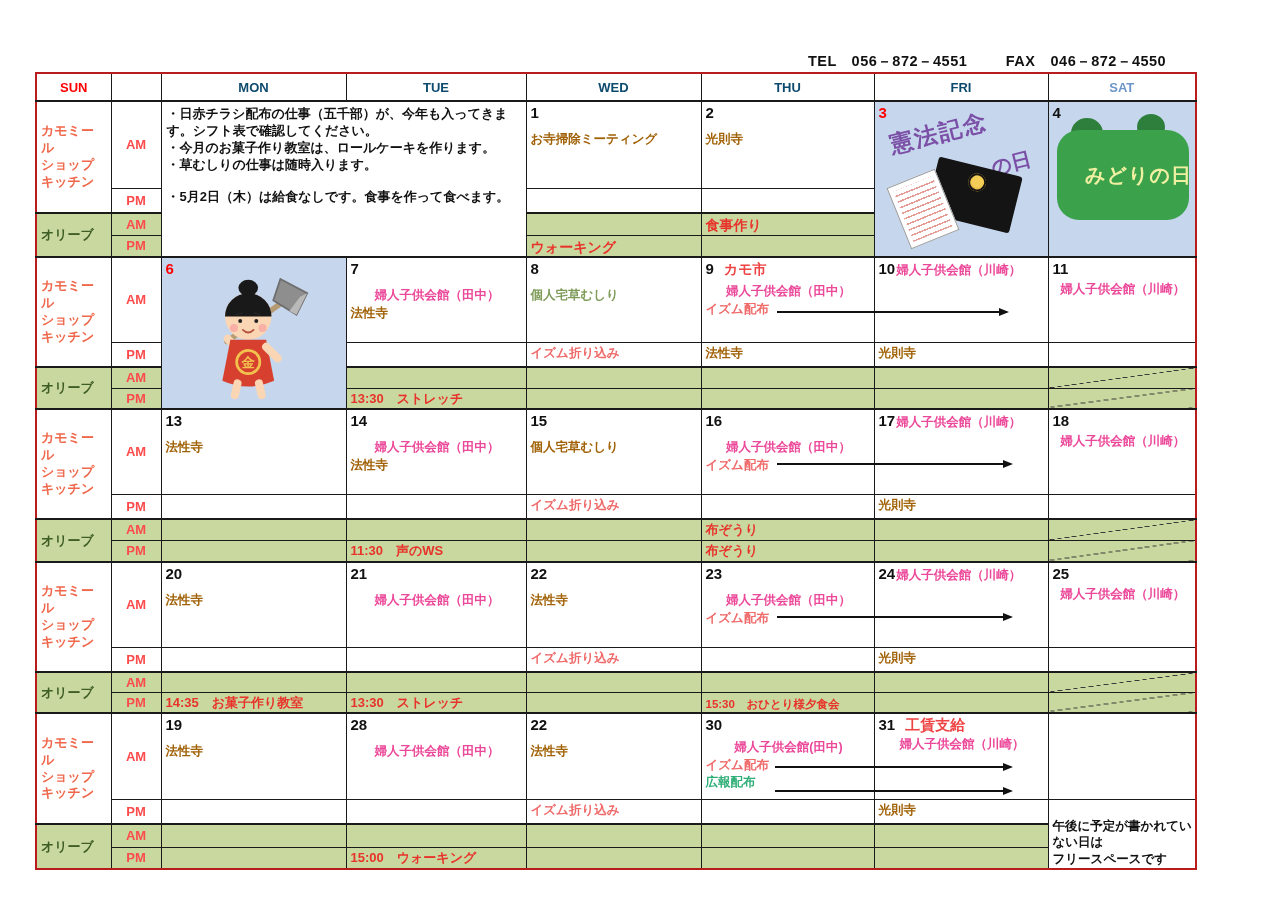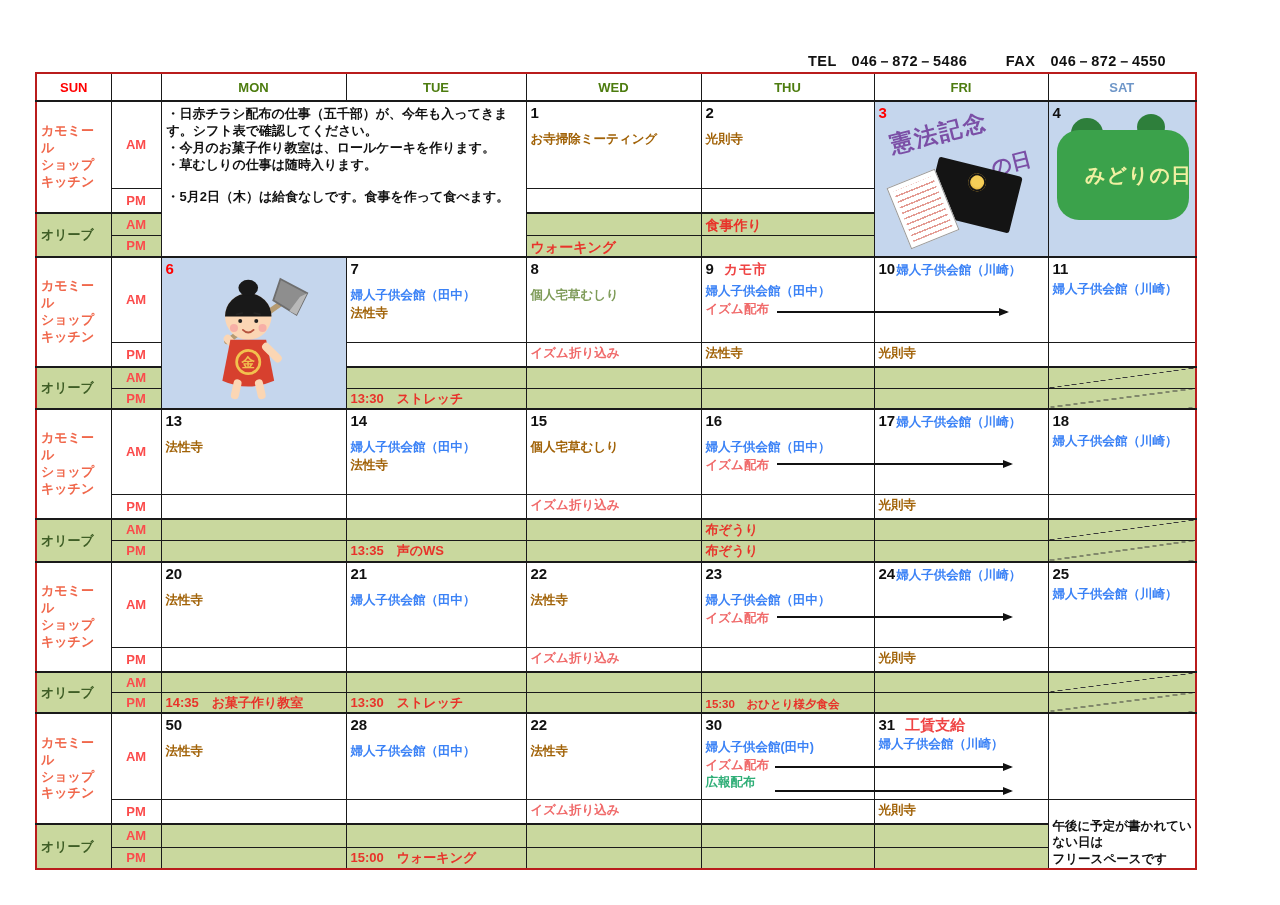--- a/index.html
+++ b/index.html
@@ -23,21 +23,21 @@
 
   .contact{position:absolute;top:52px;left:808px;font-size:14.5px;color:#111;letter-spacing:.5px;}
   .contact .fax{margin-left:34px;margin-top:31px;}
 
   
   table.cal{
     position:absolute;left:35px;top:72px;border-collapse:collapse;table-layout:fixed;
     border:2px solid #b91c1c;
   }
   .cal td,.cal th{border:1px solid #1a1a1a;padding:0;vertical-align:top;overflow:hidden;}
-  .cal th{font-size:13px;color:#4d7c0f;vertical-align:middle;text-align:center;border-bottom-width:2px;}
+  .cal th{font-size:13px;color:#0c4a6e;vertical-align:middle;text-align:center;border-bottom-width:2px;}
   .cal th.sun{color:#FF0000;}
   .cal th.sat{color:#6E96C8;}
   tr.wk-top td{border-top-width:2px;}
   tr.oam td{border-top-width:2px;}
 
   td.lbl{font-size:13px;color:#F0684C;vertical-align:middle;padding:6px 4px;
          white-space:pre-line;line-height:1.3;}
   td.olbl{font-size:13px;color:#3F5E26;vertical-align:middle;padding:2px 4px;}
   td.ampm{font-size:13px;color:#FB4B4B;text-align:center;vertical-align:middle;}
   .g{background:#C9D89E;}
@@ -51,21 +51,21 @@
   .date.red .num{color:#FF0000;}
   .evs{padding:0 2px 0 4px;margin-top:10px;font-size:12.5px;line-height:1.4;}
   .evs.tight{margin-top:2px;}
   .inline-ev{font-size:12.5px;margin-left:1px;}
   .pmtxt{padding:3px 0 0 4px;font-size:12.5px;line-height:1.2;}
   .otxt{padding:2px 0 0 4px;font-size:13px;line-height:1.3;color:#E8332A;white-space:nowrap;}
   .otxt.big{font-size:14px;}
   .otxt.small{font-size:11.5px;padding-top:4px;}
 
   .c-purple{color:#a16207;}
-  .c-blue{color:#3b82f6;}
+  .c-blue{color:#ec4899;text-align:center;}
   .c-salmon{color:#F06A6A;}
   .c-olive{color:#7E9B58;}
   .c-green{color:#2FAE77;}
 
   td.notes{padding:3px 5px;font-size:13px;line-height:1.32;color:#111;}
   td.notes .n4{margin-top:14px;}
   td.freenote{font-size:12.5px;line-height:1.35;padding:18px 3px 0 4px;
               white-space:pre-line;color:#111;vertical-align:top;}
 
   
@@ -99,21 +99,21 @@
   .midori-bump{position:absolute;width:32px;height:30px;border-radius:50%;background:#2E7F3B;}
   .midori-text{color:#F1F0A2;font-size:20px;letter-spacing:1px;white-space:nowrap;margin-left:32px;}
 </style>
 </head>
 <body>
 
 <div class="page">
 
 
   <div class="contact">
-    <span class="tel">TEL　046－872－5486</span>
+    <span class="tel">TEL　056－872－4551</span>
     <span class="fax">FAX　046－872－4550</span>
   </div>
 
   <table class="cal">
     <colgroup>
       <col style="width:75px">
         <col style="width:50px">
         <col style="width:185px">
         <col style="width:180px">
       <col style="width:175px">
@@ -362,21 +362,21 @@
       <td class="g">
             <div class="otxt">布ぞうり</div>
           </td>
       <td class="g"></td>
       <td class="g diag"></td>
     </tr>
     <tr style="height:22px">
       <td class="ampm g">PM</td>
       <td class="g"></td>
       <td class="g">
-            <div class="otxt">13:35　声のWS</div>
+            <div class="otxt">11:30　声のWS</div>
           </td>
       <td class="g"></td>
       <td class="g">
             <div class="otxt">布ぞうり</div>
           </td>
       <td class="g"></td>
       <td class="g diag"></td>
     </tr>
 
     <tr class="wk-top" style="height:85px">
@@ -457,21 +457,21 @@
       <td class="g"></td>
       <td class="g diag"></td>
     </tr>
 
     <tr class="wk-top" style="height:86px">
       <td class="lbl" rowspan="2">カモミール
 ショップ
 キッチン</td>
       <td class="ampm">AM</td>
       <td>
-        <div class="date"><span class="num">50</span></div>
+        <div class="date"><span class="num">19</span></div>
         <div class="evs">
               <div class="c-purple">法性寺</div>
             </div>
       </td>
       <td>
         <div class="date"><span class="num">28</span></div>
         <div class="evs">
               <div class="c-blue">婦人子供会館（田中）</div>
             </div>
       </td>

